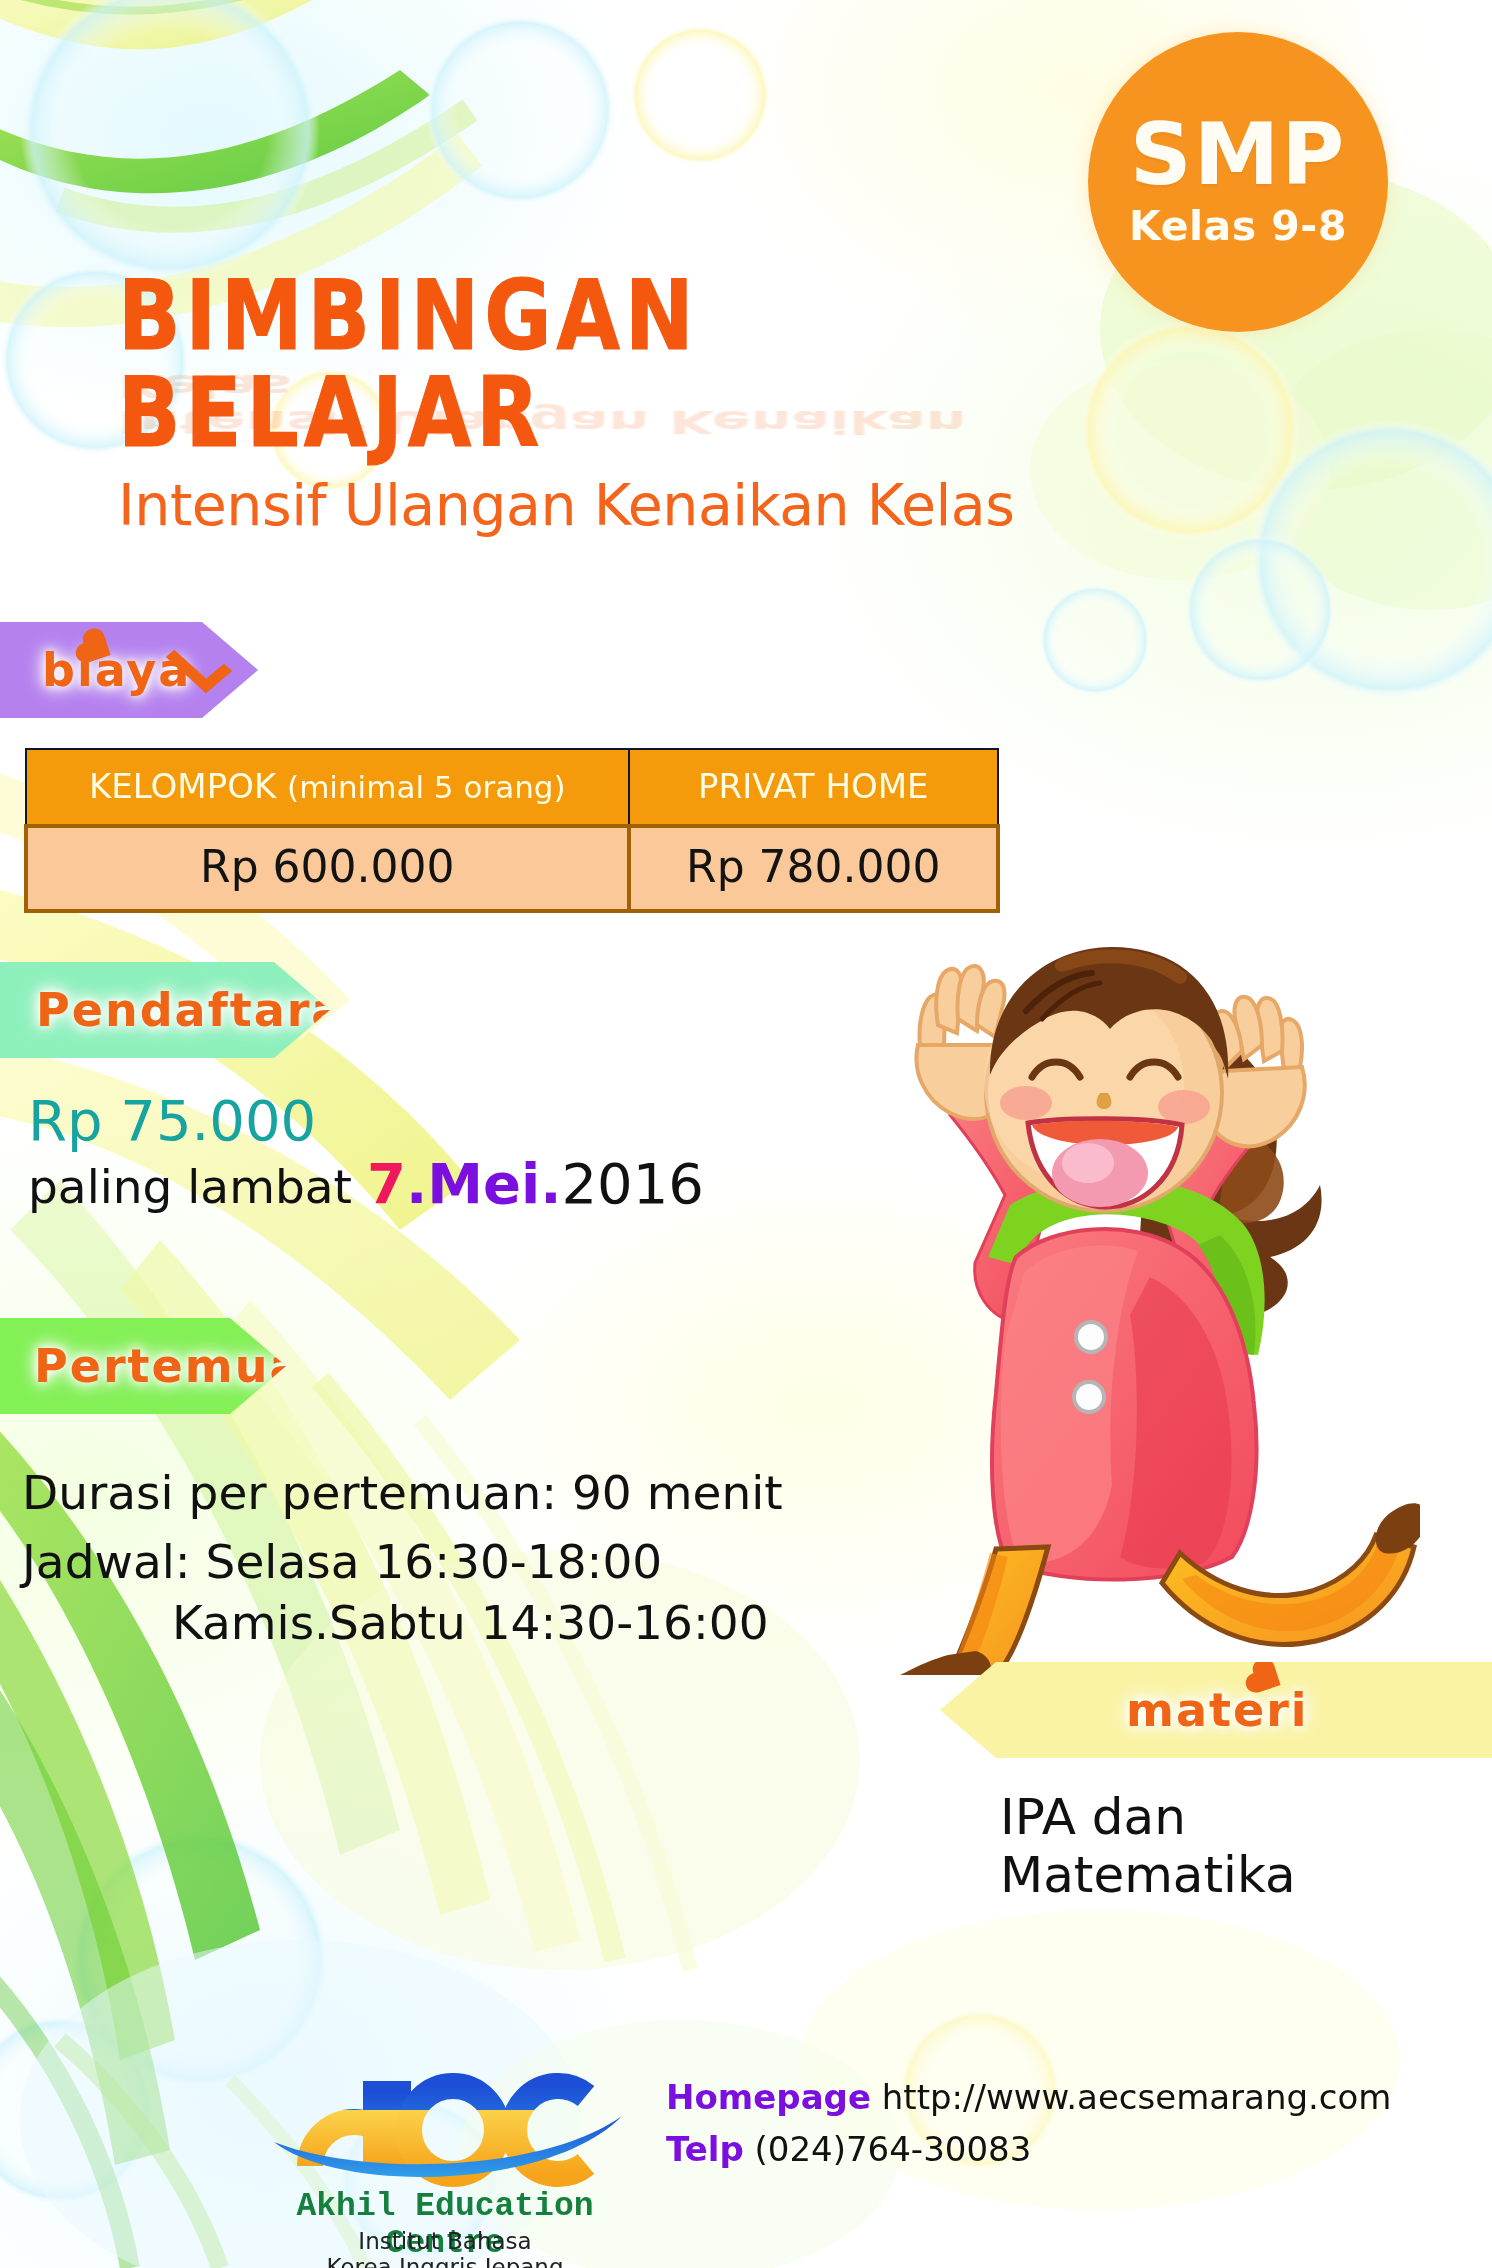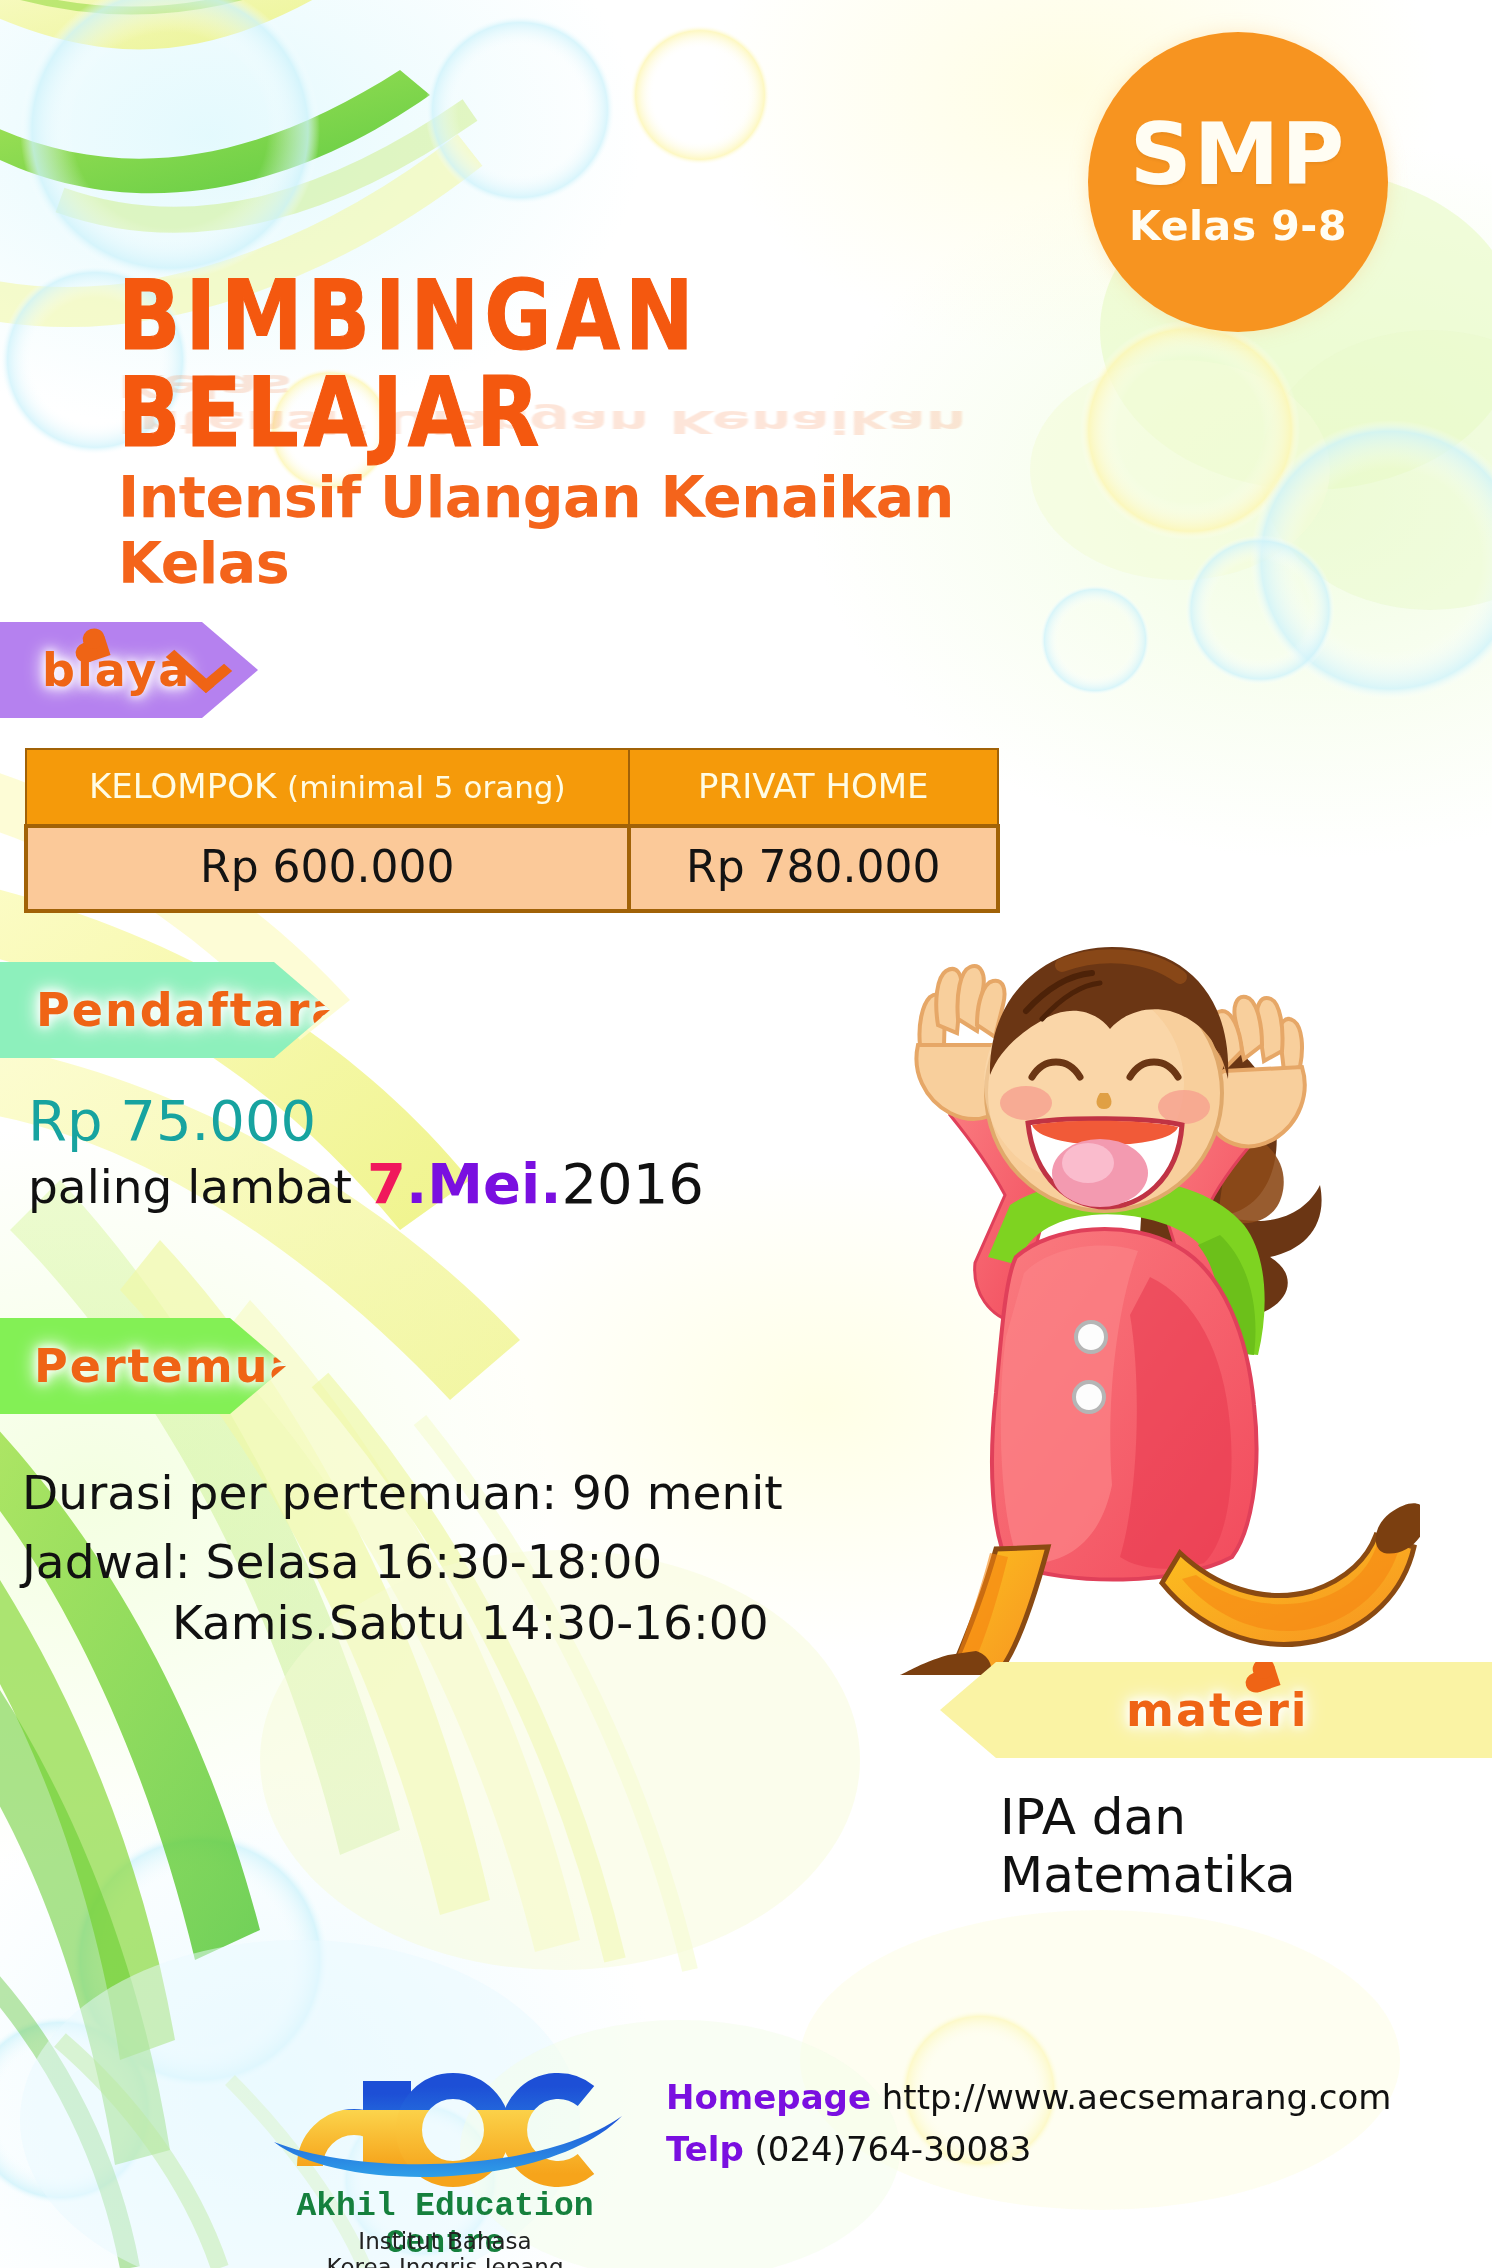--- a/index.html
+++ b/index.html
@@ -53,23 +53,23 @@
     font-family:"DejaVu Sans", sans-serif;
     font-size:82px;font-weight:bold;color:#f4580f;
     letter-spacing:5px; line-height:1;
     -webkit-text-stroke:1px #f4580f;
     word-spacing:34px;
     transform:scaleY(1.18);
     transform-origin:left top;
   }
   .title-sub{
     font-family:"DejaVu Sans", sans-serif;
-    font-size:57px;font-weight:bold;color:#f4641b;
+    font-size:57px;font-weight:normal;color:#f4641b;
     letter-spacing:-0.5px;
-    margin-top:32px;
+    margin-top:40px;
     position:relative;
   }
   .title-sub-reflect{
     position:absolute;left:118px;top:440px;width:1010px;
     font-family:"DejaVu Sans", sans-serif;
     font-size:57px;font-weight:bold;
     color:rgba(244,100,27,.17);
     transform:scaleY(-.55);
     transform-origin:top left;
     filter:blur(1px);
@@ -116,21 +116,21 @@
   
   .price-table{
     position:absolute;left:24px;top:748px;width:976px;
     border-collapse:collapse;
   }
   .price-table th{
     background:#f59a0a; color:#fffce4;
     font-family:"DejaVu Sans", sans-serif;
     font-size:34px;font-weight:normal;
     padding:16px 0 18px 0;
-    border:2px solid #a16207;
+    border:2px solid #0f172a;
   }
   .price-table th .small{font-size:31px;}
   .price-table td{
     background:#fbc999; color:#131313;
     font-family:"DejaVu Sans", sans-serif;
     font-size:44px;
     text-align:center;
     padding:13px 0 17px 0;
     border:4px solid #a16207;
   }

